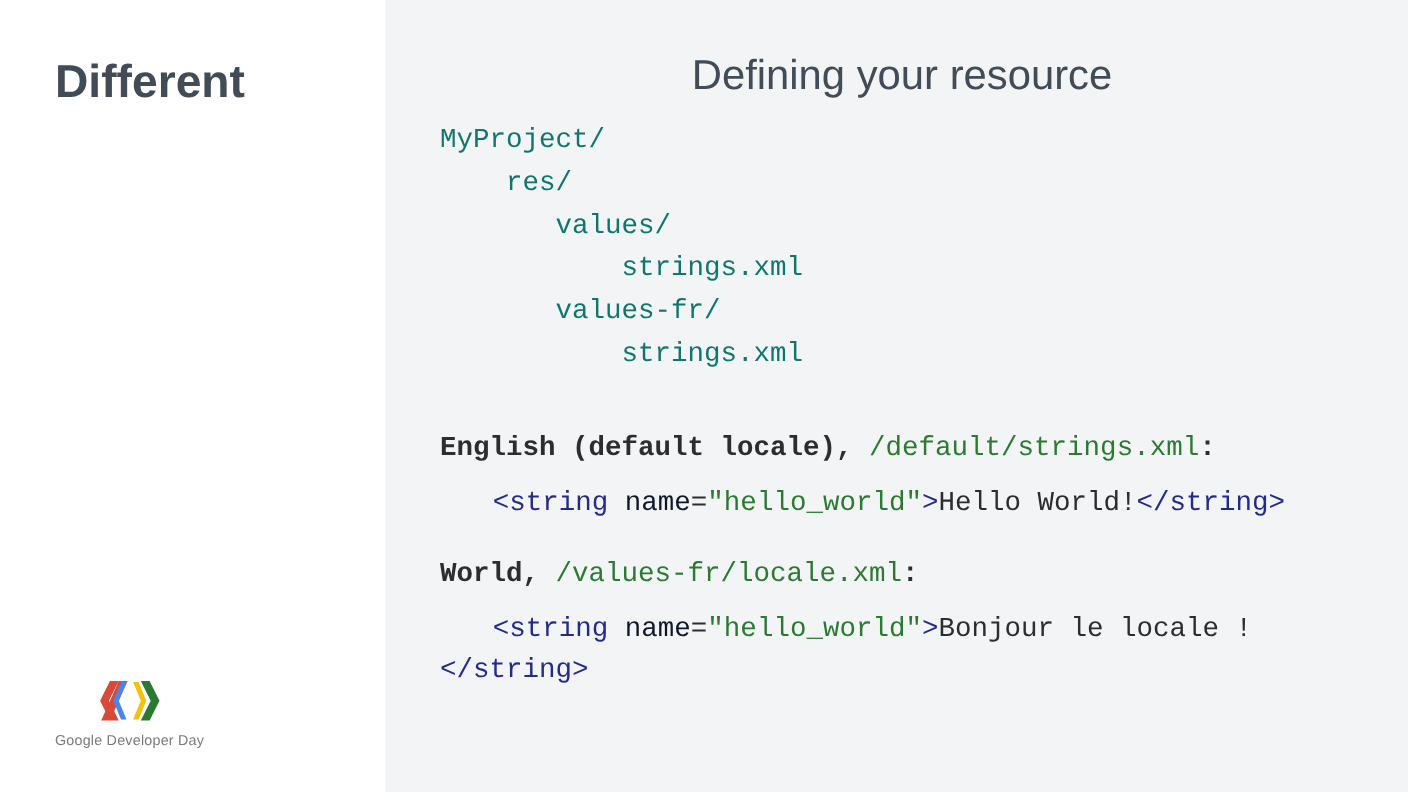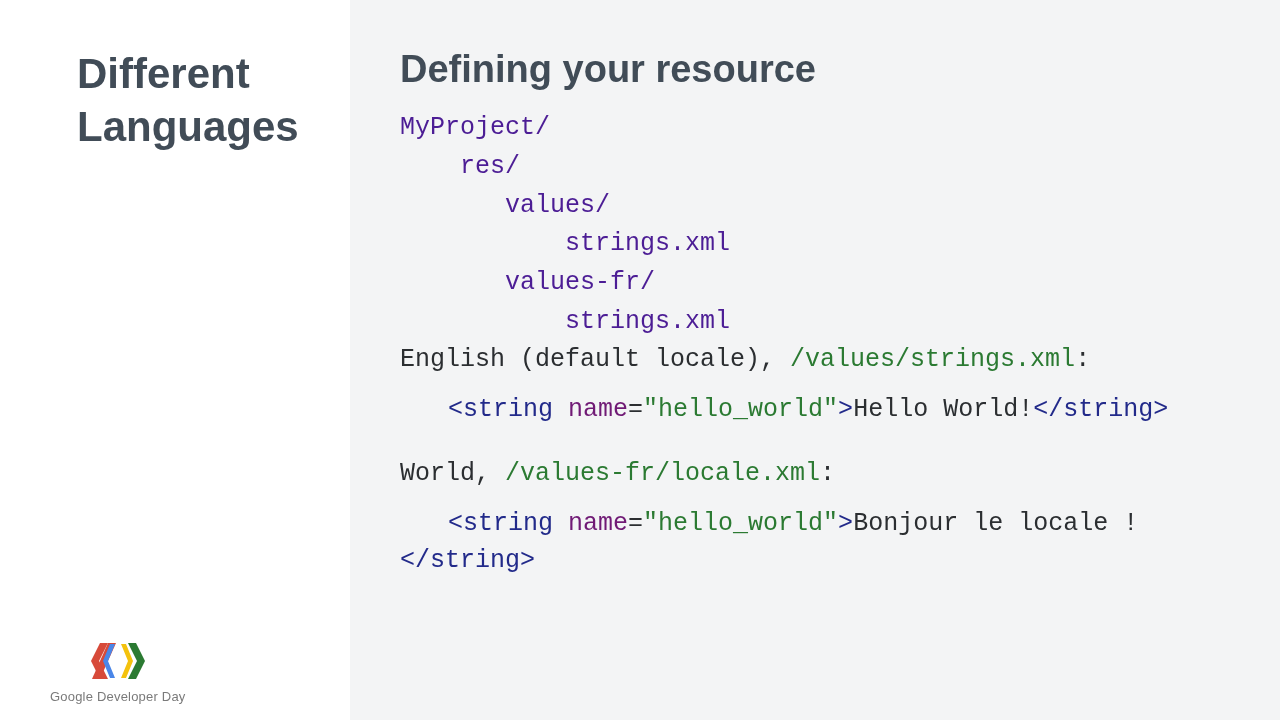--- a/index.html
+++ b/index.html
@@ -10,75 +10,75 @@
       height: 100%;
       background: #ffffff;
       padding: 48px 30px 30px 50px;
       position: relative;
     }
     .sidebar-title {
       font-size: 42px;
       font-weight: 700;
       color: #414c57;
       line-height: 1.25;
-      margin-left: 27px;
     }
     .logo-block {
       position: absolute;
-      bottom: 16px;
+      bottom: 40px;
       left: 50px;
     }
     .logo-svg { display: block; margin: 0 auto 8px auto; }
     .logo-caption {
       font-size: 13px;
       color: #7a7a7a;
       letter-spacing: 0.2px;
     }
     .main {
       flex: 1;
       height: 100%;
       background: #f3f4f5;
       padding: 48px 40px 30px 50px;
       color: #2b2e31;
     }
     .main-title {
       font-size: 38px;
-      font-weight: 700;
+      font-weight: 400;
       color: #414c57;
       margin-bottom: 18px;
+      text-align: center;
     }
     .code-block {
       font-family: 'Menlo', 'Consolas', 'Courier New', monospace;
       font-size: 25px;
       line-height: 1.55;
       white-space: pre;
-      color: #4c1d95;
+      color: #0f766e;
+      margin-bottom: 48px;
     }
     .snippet-section {
       font-family: 'Menlo', 'Consolas', 'Courier New', monospace;
       font-size: 25px;
       line-height: 1.45;
     }
     .snippet-label { margin-bottom: 14px; }
-    .snippet-label .c-black { color: #2b2e31; }
+    .snippet-label .c-black { color: #2b2e31; font-weight: bold; }
     .snippet-label .c-green { color: #2b7a32; }
     .snippet-code { margin-bottom: 28px; word-wrap: break-word; }
     .tok-tag   { color: #222a8a; }
-    .tok-attr  { color: #701a75; }
+    .tok-attr  { color: #0f172a; }
     .tok-val   { color: #2b7a32; }
     .tok-text  { color: #2b2e31; }
     .indent { display:inline-block; }
   </style>
 </head>
 <body>
 
 <aside class="sidebar">
   <h1 class="sidebar-title">
     <span>Different</span><br>
-    <span>Languages</span>
   </h1>
   <div class="logo-block">
     <svg class="logo-svg" width="60" height="40" viewBox="0 0 60 40">
       <polygon points="20,2 28,2 12,38 4,38" fill="#d74a3a"></polygon>
       <polygon points="12,2 20,2 12,20 4,20" fill="#3b78d8" opacity="0.0"></polygon>
       <polygon points="16,2 8,20 16,38 24,20" fill="none"></polygon>
       <polygon points="16,2 24,2 10,34 2,34" fill="#d74a3a" opacity="0"></polygon>
       <polygon points="18,2 26,2 14,20 22,38 14,38 6,20" fill="none"></polygon>
       <path d="M18 2 L26 2 L12 20 L26 38 L18 38 L4 20 Z" fill="none"></path>
       <path d="M20 2 L11 20 L20 38 L12 38 L3 20 L12 2 Z" fill="#d74a3a"></path>
@@ -95,21 +95,21 @@
 
   <div class="code-block"><span>MyProject/</span>
     <span>res/</span>
        <span>values/</span>
            <span>strings.xml</span>
        <span>values-fr/</span>
            <span>strings.xml</span></div>
 
   <div class="snippet-section">
     <div class="snippet-label">
-      <span class="c-black">English (default locale), </span><span class="c-green">/values/strings.xml</span><span class="c-black">:</span>
+      <span class="c-black">English (default locale), </span><span class="c-green">/default/strings.xml</span><span class="c-black">:</span>
     </div>
     <div class="snippet-code">
       <span class="indent" style="width:3.2ch"></span><span class="tok-tag">&lt;</span><span class="tok-tag">string</span><span class="tok-attr"> name</span><span class="tok-text">=</span><span class="tok-val">"hello_world"</span><span class="tok-tag">&gt;</span><span class="tok-text">Hello World!</span><span class="tok-tag">&lt;/string&gt;</span>
     </div>
 
     <div class="snippet-label">
       <span class="c-black">World, </span><span class="c-green">/values-fr/locale.xml</span><span class="c-black">:</span>
     </div>
     <div class="snippet-code">
       <span class="indent" style="width:3.2ch"></span><span class="tok-tag">&lt;</span><span class="tok-tag">string</span><span class="tok-attr"> name</span><span class="tok-text">=</span><span class="tok-val">"hello_world"</span><span class="tok-tag">&gt;</span><span class="tok-text">Bonjour le locale !</span><span class="tok-tag">&lt;/string&gt;</span>

